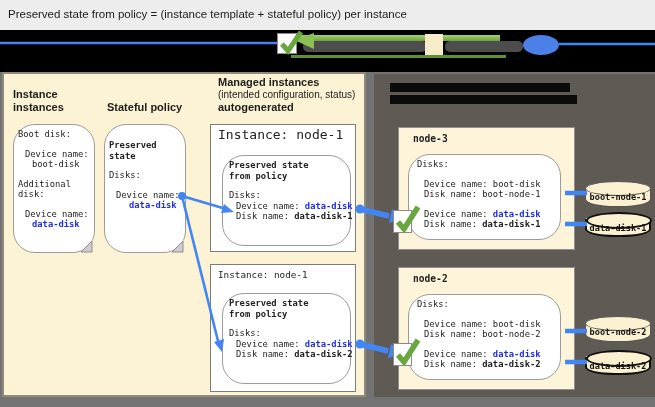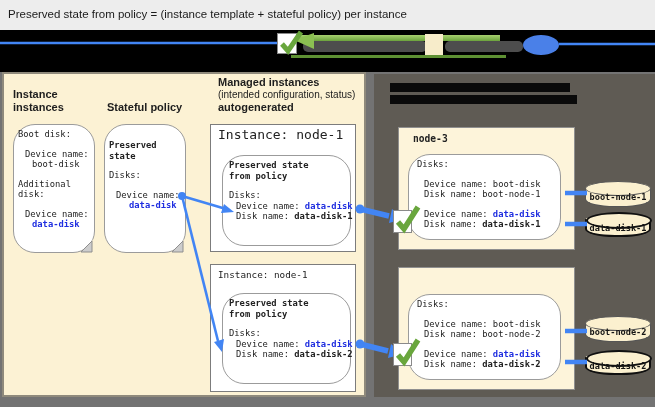--- a/index.html
+++ b/index.html
@@ -154,20 +154,21 @@
       <div class="ln sp"></div>
       <div class="ln ind1"><span>Device name: </span><span>boot-disk</span></div>
       <div class="ln ind1"><span>Disk name: </span><span>boot-node-1</span></div>
       <div class="ln sp"></div>
       <div class="ln ind1"><span>Device name: </span><span class="blue">data-disk</span></div>
       <div class="ln ind1"><span>Disk name: </span><span class="b">data-disk-1</span></div>
     </div>
   </div>
 
   <div class="nodebox" style="left:398px; top:267px; width:177px; height:123px;">
+    <div class="mono b ln" style="padding:6px 0 0 14px; font-size:9.6px;">node-2</div>
     <div class="card mono" style="left:9px; top:26px; width:153px; height:86px; padding:4px 0 0 8px;">
       <div class="ln">Disks:</div>
       <div class="ln sp"></div>
       <div class="ln ind1"><span>Device name: </span><span>boot-disk</span></div>
       <div class="ln ind1"><span>Disk name: </span><span>boot-node-2</span></div>
       <div class="ln sp"></div>
       <div class="ln ind1"><span>Device name: </span><span class="blue">data-disk</span></div>
       <div class="ln ind1"><span>Disk name: </span><span class="b">data-disk-2</span></div>
     </div>
   </div>

